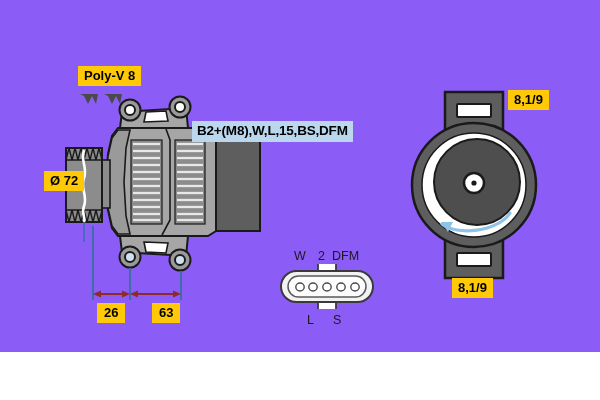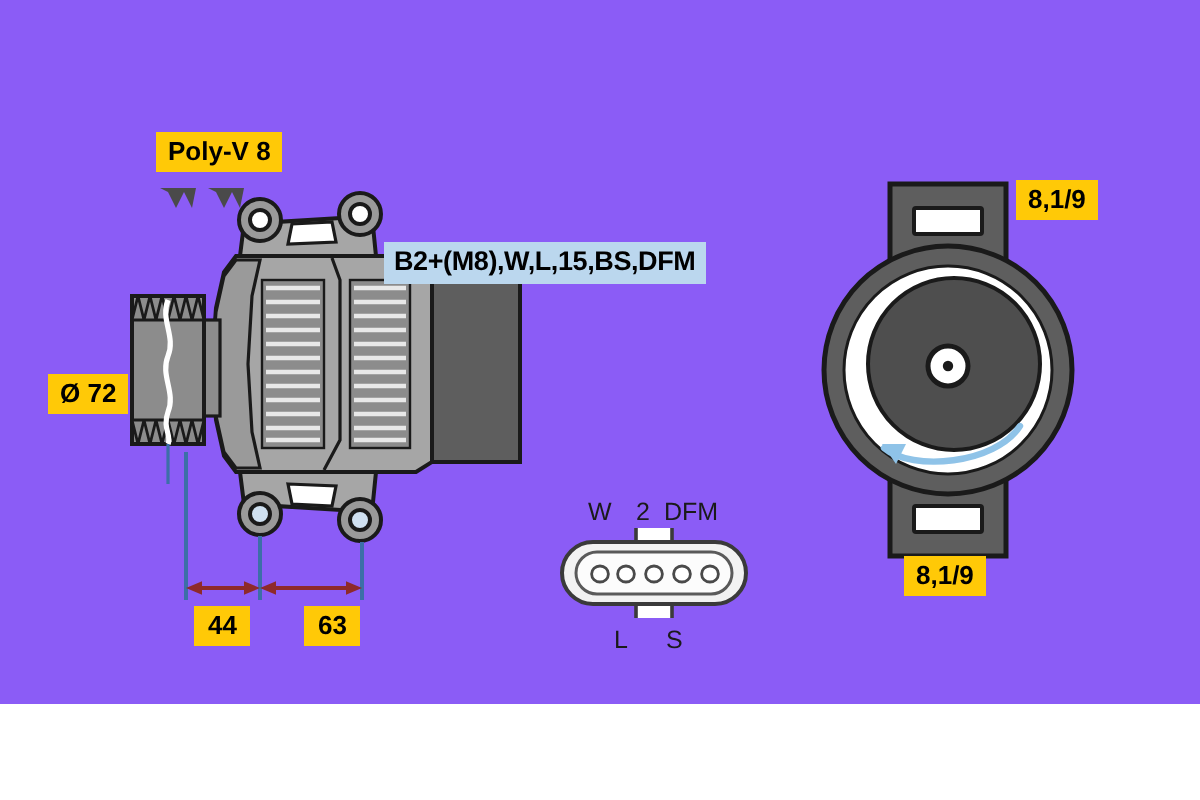--- a/index.html
+++ b/index.html
@@ -46,25 +46,24 @@
     background: #BBD7EE;
     color: #000000;
   }
   .tag-polyv {
     left: 78px;
     top: 66px;
     padding: 3px 6px 4px 6px;
     font-size: 13px;
   }
   .tag-dia {
-    left: 24px;
+    left: 44px;
     top: 171px;
     padding: 3px 6px 4px 6px;
     font-size: 13px;
-    margin-top: 16px;
   }
   .tag-term {
     left: 192px;
     top: 97px;
     padding: 3px 5px 4px 5px;
     font-size: 13.5px;
     letter-spacing: -0.2px;
     margin-top: 24px;
   }
   .tag-dim33 {
@@ -273,21 +272,21 @@
     </g>
 
   </svg>
 
   <div class="tag tag-yellow tag-polyv">Poly-V 8</div>
 
   <div class="tag tag-yellow tag-dia">Ø 72</div>
 
   <div class="tag tag-blue tag-term">B2+(M8),W,L,15,BS,DFM</div>
 
-  <div class="tag tag-yellow tag-dim33">44</div>
+  <div class="tag tag-yellow tag-dim33">26</div>
 
   <div class="tag tag-yellow tag-dim36">63</div>
 
   <div class="tag tag-yellow tag-mount-top">8,1/9</div>
 
   <div class="tag tag-yellow tag-mount-bottom">8,1/9</div>
 
   <div class="conn-label cl-w">W</div>
   <div class="conn-label cl-15">2</div>
   <div class="conn-label cl-dfm">DFM</div>

